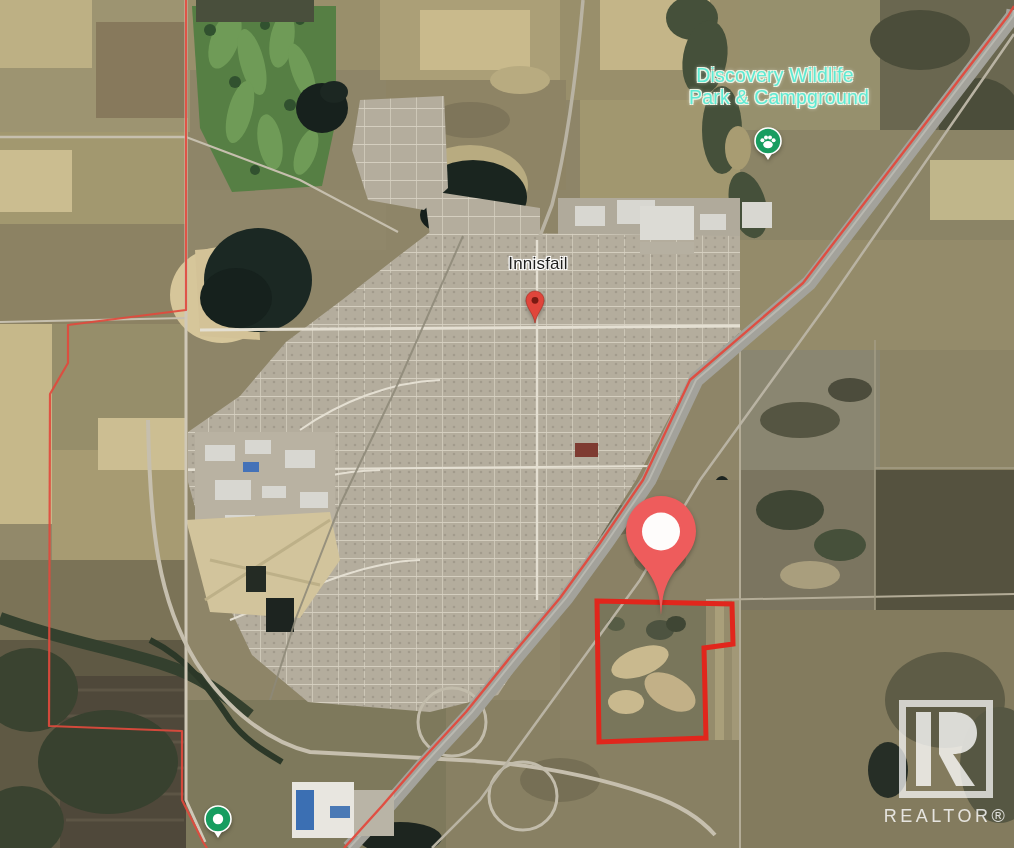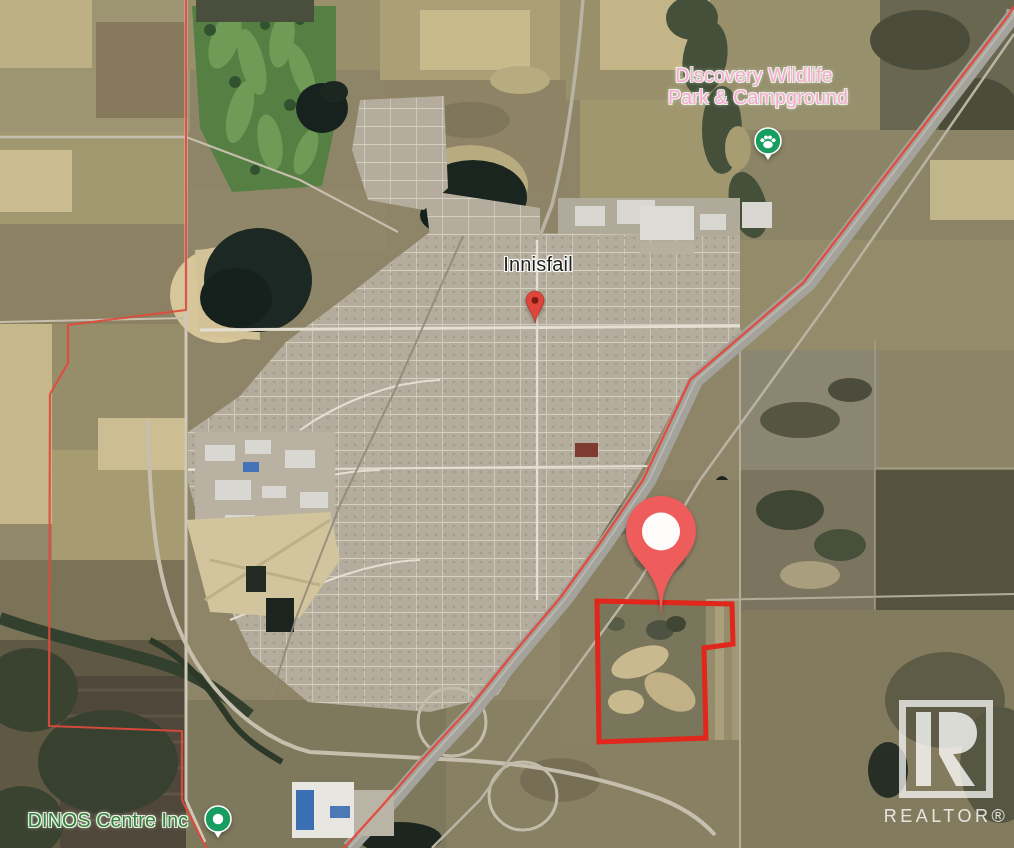--- a/index.html
+++ b/index.html
@@ -12,21 +12,21 @@
   .overlay{position:absolute;left:0;top:0;width:100%;height:100%;}
   .label{
     position:absolute;transform:translateX(-50%);text-align:center;
     font-weight:500;white-space:nowrap;line-height:22px;letter-spacing:.2px;
   }
   .label.green{
     font-size:19.5px;
     text-shadow:-1px -1px 0 #eaf4e4,1px -1px 0 #eaf4e4,-1px 1px 0 #eaf4e4,1px 1px 0 #eaf4e4,0 0 4px #ffffff;
   }
   .label.town{
-    font-size:20px;
+    font-size:17px;
     text-shadow:-1px -1px 0 #fff,1px -1px 0 #fff,-1px 1px 0 #fff,1px 1px 0 #fff,0 0 3px #fff;
   }
   .pin{position:absolute;}
   .pin svg{display:block;filter:drop-shadow(0 2px 2px rgba(0,0,0,.3));}
   .watermark{
     position:absolute;left:879px;top:700px;width:134px;text-align:center;
     color:rgba(255,255,255,.8);
   }
   .watermark .wm-square{
     width:94px;height:98px;margin:0 auto;box-sizing:border-box;
@@ -261,21 +261,21 @@
     </g>
 
     <polyline points="186,0 186,310 68,325 68,363 50,394 49,726 182,731 182,800 203,842 207,848" fill="none" stroke="#e14a3d" stroke-width="2.2" opacity="0.92" stroke-linejoin="round" style="stroke: rgb(225, 74, 61);"></polyline>
     <polyline points="1014,6 1008,16 803,283 690,380 643,480 600,543 560,598 512,655 466,712 420,762 382,806 344,848" fill="none" stroke="#e14a3d" stroke-width="2.4" opacity="0.95" stroke-linejoin="round" style="stroke: rgb(225, 74, 61);"></polyline>
 
     <polygon points="597,601 732,604 733,644 704,648 706,738 599,742" fill="none" stroke="#e1261c" stroke-width="5" stroke-linejoin="miter" style="stroke: rgb(225, 38, 28);"></polygon>
   </svg>
 
   <div class="overlay">
 
-    <div class="label green" style="left: 754px; top: 64px; color: #f9a8d4;">
+    <div class="label green" style="left: 775px; top: 64px; color: #5eead4;">
       <span style="display:block;">Discovery Wildlife</span>
       <span style="display:block;padding-left:8px;">Park &amp; Campground</span>
     </div>
 
     <div class="pin" style="left: 753px; top: 127px; color: rgb(23, 157, 96);">
       <svg width="30" height="34" viewBox="0 0 30 34">
         <polygon points="15,33 7.5,21 22.5,21" fill="#ffffff"></polygon>
         <circle cx="15" cy="14" r="13" fill="currentColor" stroke="#ffffff" stroke-width="1.6"></circle>
         <g fill="#ffffff">
           <ellipse cx="15" cy="17.6" rx="4.8" ry="3.7"></ellipse>
@@ -296,21 +296,20 @@
       </svg>
     </div>
 
     <div class="pin" style="left: 624px; top: 494px; color: rgb(238, 92, 92);">
       <svg width="74" height="124" viewBox="0 0 74 124">
         <path d="M37,2 C17.7,2 2,17.7 2,37 C2,50 9,60 17,69 C25,78 32,88 35,103 C36,109 36.5,116 37,121 C37.5,116 38,109 39,103 C42,88 49,78 57,69 C65,60 72,50 72,37 C72,17.7 56.3,2 37,2 Z" fill="currentColor"></path>
         <circle cx="37" cy="37.5" r="19" fill="#fefcfb"></circle>
       </svg>
     </div>
 
-    <div class="label green" style="left: 108px; top: 809px; color: rgb(52, 127, 59);">DINOS Centre Inc</div>
 
     <div class="pin" style="left: 203px; top: 805px; color: rgb(23, 157, 96);">
       <svg width="30" height="34" viewBox="0 0 30 34">
         <polygon points="15,33 7.5,21 22.5,21" fill="#ffffff"></polygon>
         <circle cx="15" cy="14" r="13" fill="currentColor" stroke="#ffffff" stroke-width="1.6"></circle>
         <circle cx="15" cy="14" r="5.2" fill="#ffffff"></circle>
       </svg>
     </div>
 
     <div class="watermark">

